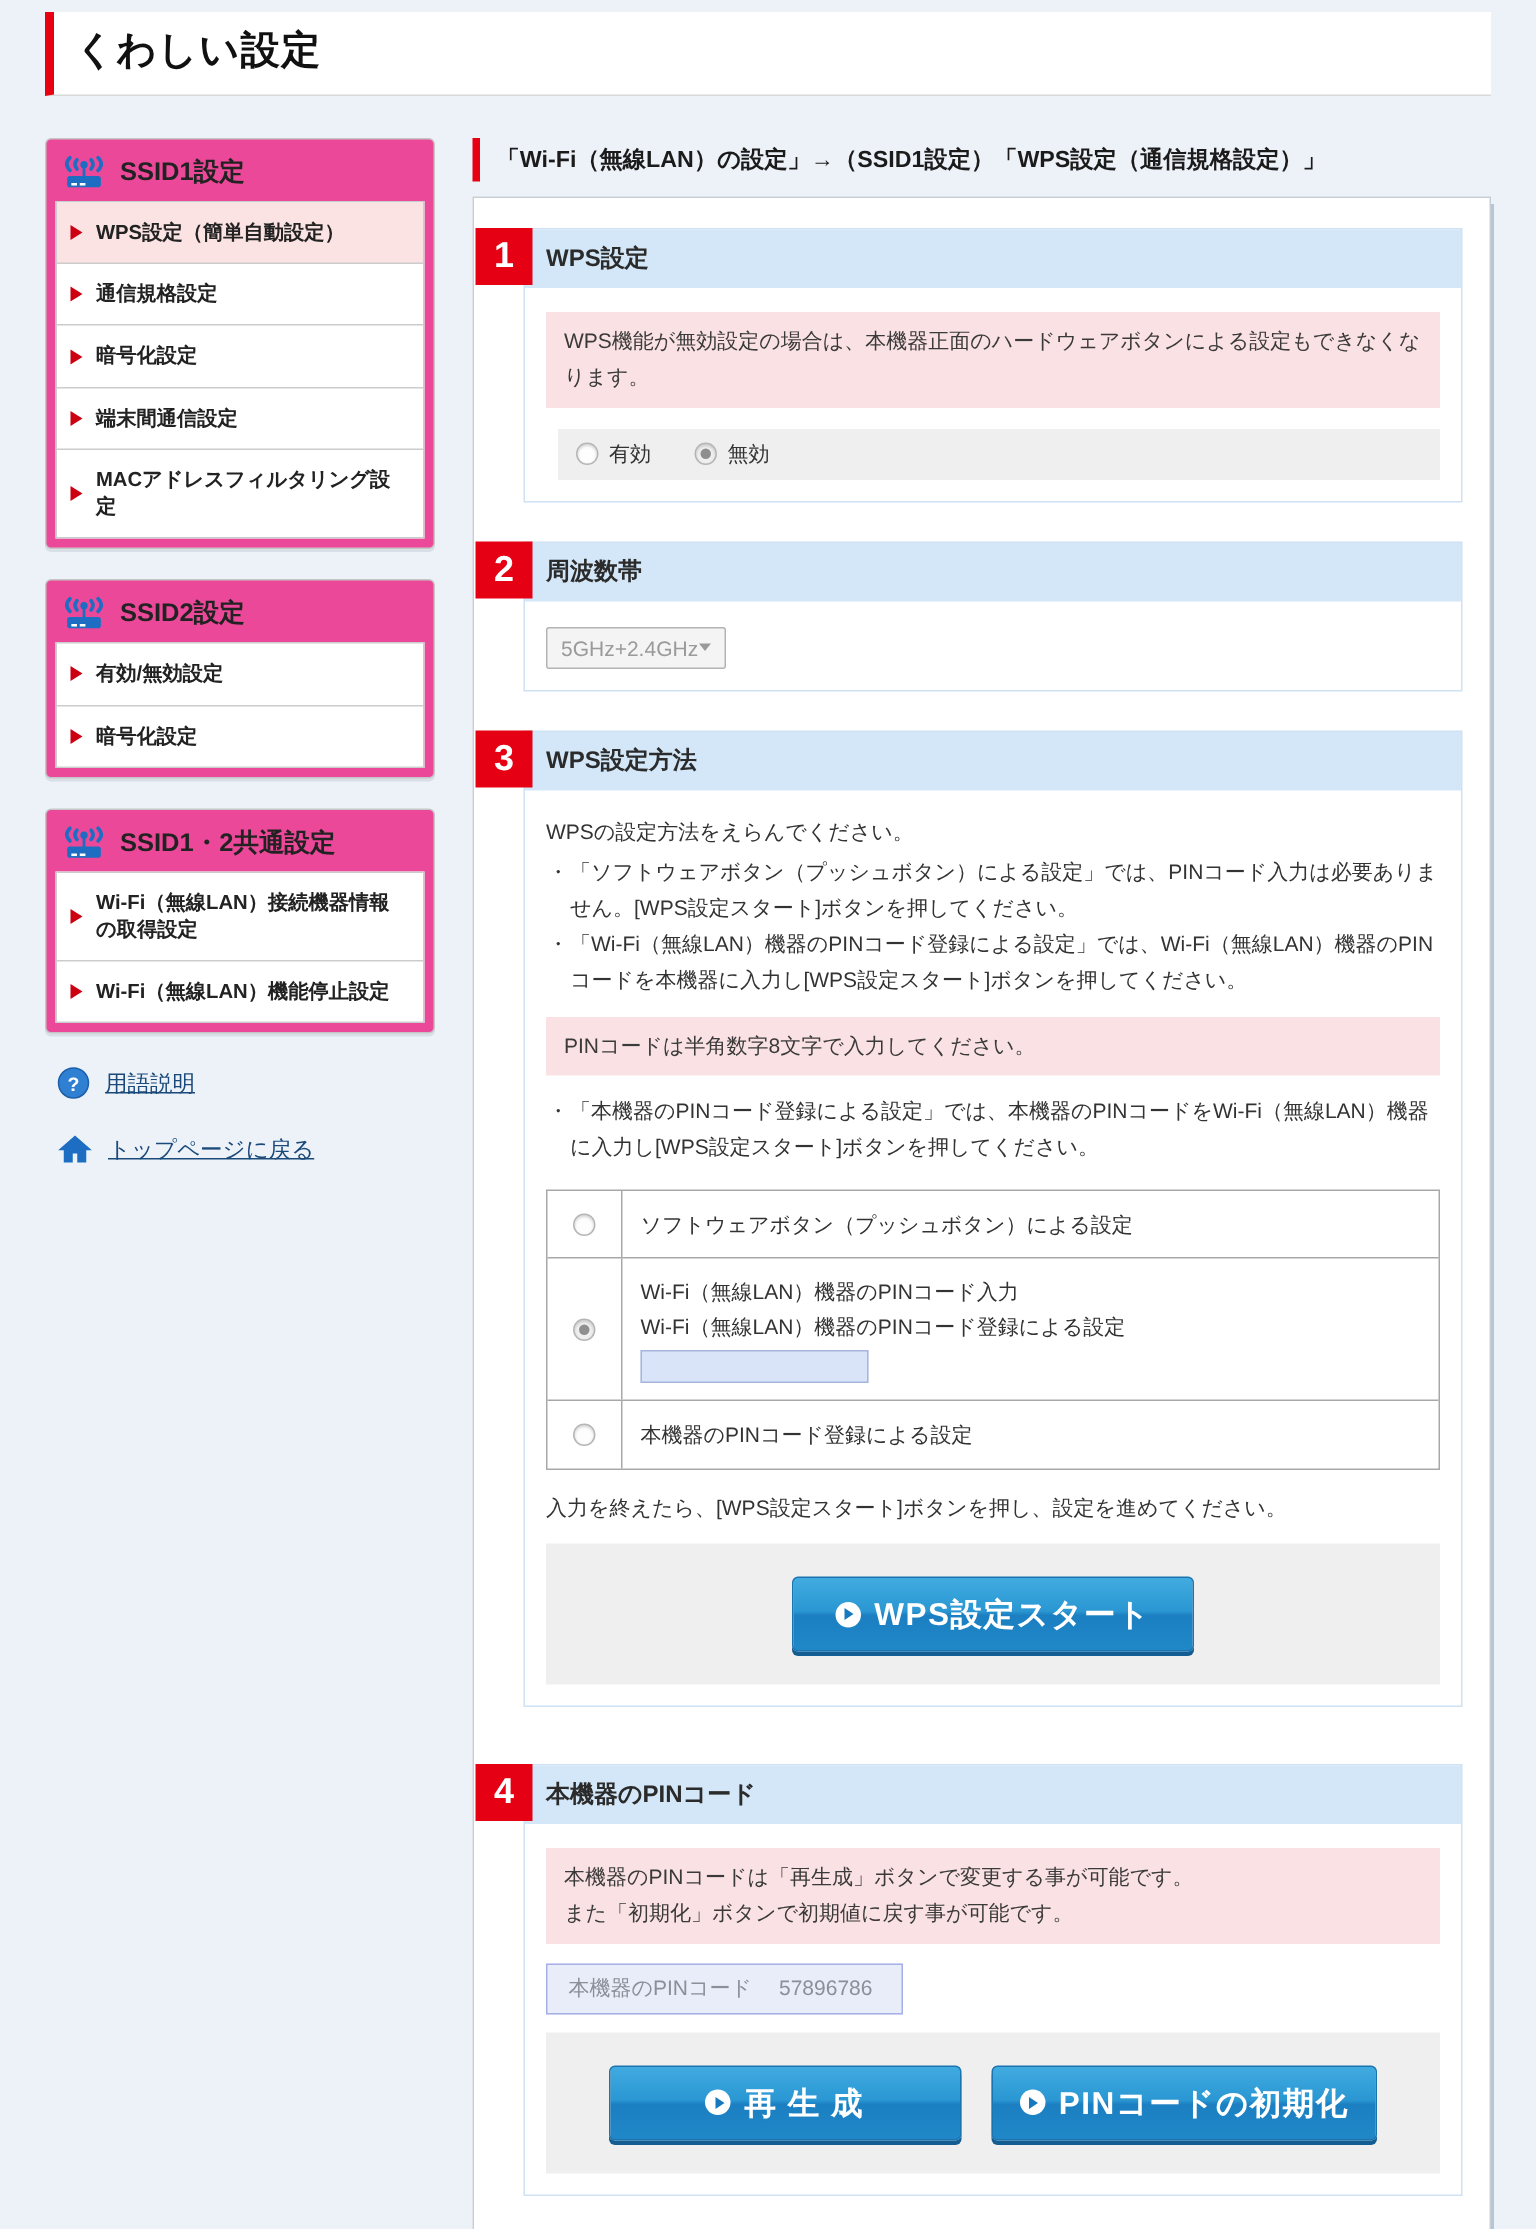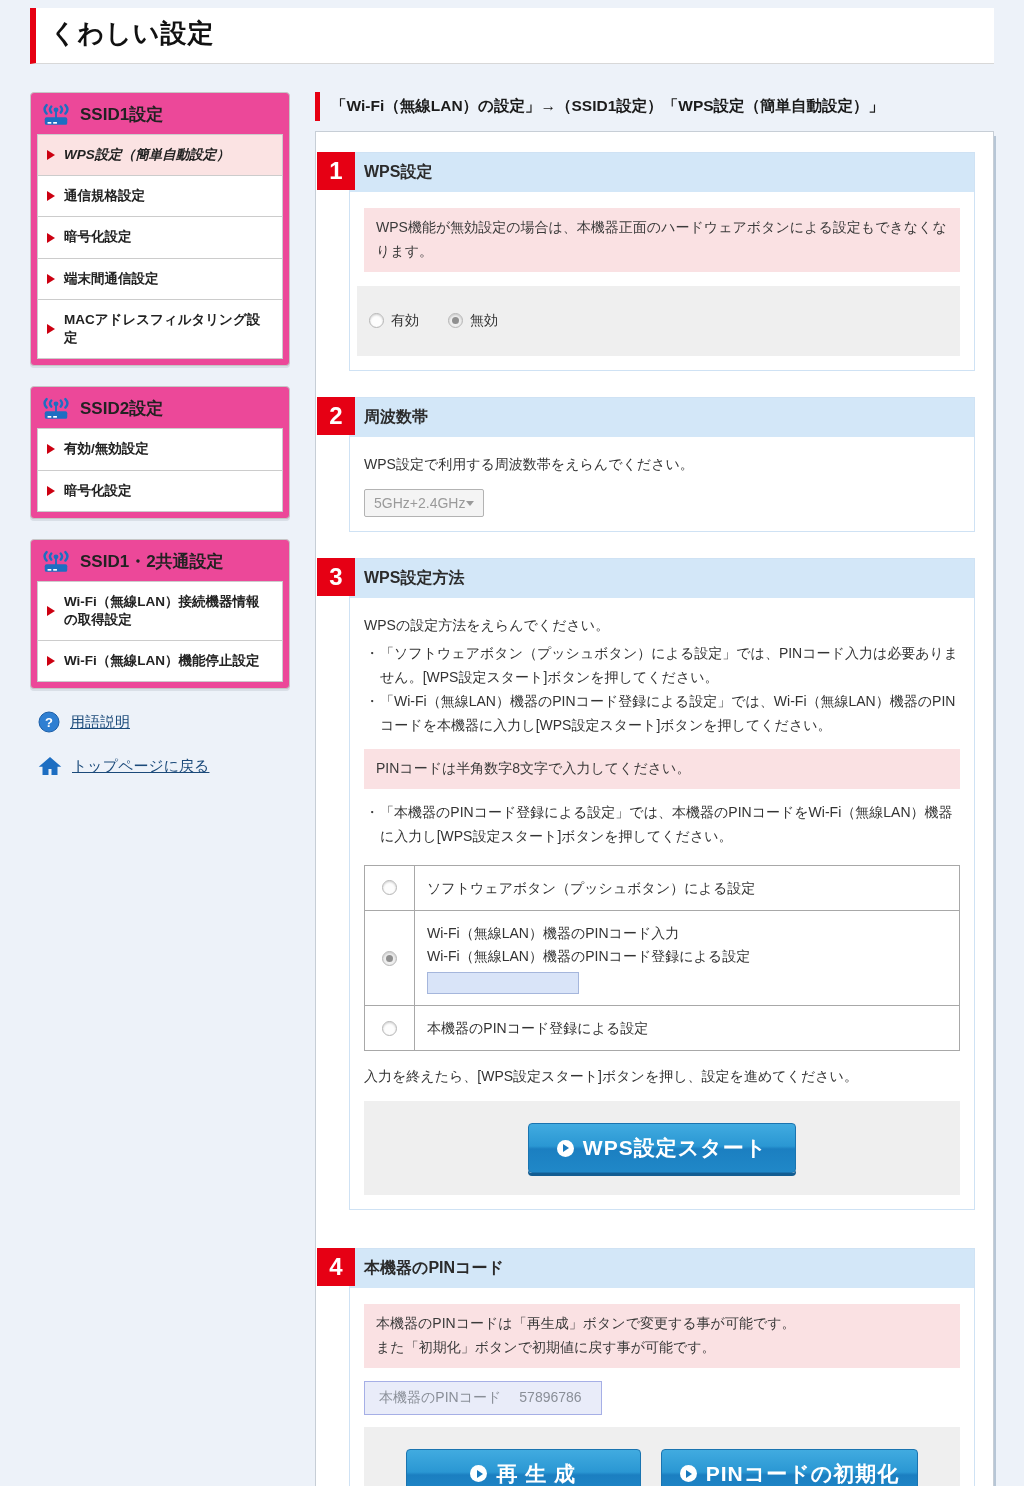--- a/index.html
+++ b/index.html
@@ -24,21 +24,21 @@
     box-shadow:0 2px 0 #d9dfe7; margin-bottom:20px; padding-bottom:6px;
   }
   .nav-header { display:flex; align-items:center; gap:9px; padding:9px 10px 7px 10px; }
   .nav-header .nav-title { font-size:17px; font-weight:bold; color:#222; }
   .nav-items { margin:0 6px; border:1px solid #ccc; background:#fff; }
   .nav-item {
     display:flex; align-items:center; gap:9px; padding:11px 9px; cursor:pointer;
     border-bottom:1px solid #ccc; font-weight:bold; font-size:13.5px; color:#222; line-height:1.35;
   }
   .nav-item:last-child { border-bottom:none; }
-  .nav-item.active { background:#fbe3e3;font-style:italic; }
+  .nav-item.active { background:#fbe3e3; }
   .tri-red {
     width:0; height:0; flex:0 0 auto;
     border-left:8px solid #cc0011; border-top:5px solid transparent; border-bottom:5px solid transparent;
   }
   .side-link { display:flex; align-items:center; gap:10px; margin:22px 0 0 8px; }
   .side-link a { color:#1b4a7a; font-size:15px; text-decoration:underline; cursor:pointer;text-align:center; }
 
   
   .main-col { flex:1 1 auto; margin-left:25px; }
   .breadcrumb {
@@ -58,21 +58,21 @@
   .num-badge {
     position:absolute; left:-33px; top:-1px; width:38px; height:38px; background:#e60014;
     color:#fff; font-size:24px; font-weight:bold; display:flex; align-items:center;
     justify-content:center; z-index:2;
   }
   .sec-body { padding:4px 0 14px 0; }
   .desc { margin:12px 14px 0 14px; line-height:1.7; color:#333; }
   .note {
     margin:12px 14px 0 14px; padding:8px 12px; background:#fae1e3; color:#3a3a3a; line-height:1.7;
   }
-  .gray-band { margin:14px 14px 0 7px; background:#efefef; padding:26px 12px; }
+  .gray-band { margin:14px 14px 0 22px; background:#efefef; padding:8px 12px; }
 
   
   .radio {
     width:15px; height:15px; border-radius:50%; background:#fdfdfd; border:1px solid #b5b5b5;
     display:inline-block; position:relative; box-shadow:inset 0 1px 2px rgba(0,0,0,.18);
     flex:0 0 auto; cursor:pointer; vertical-align:-2px;
   }
   .radio.checked { background:#efefef; }
   .radio.checked::after {
     content:""; position:absolute; left:3px; top:3px; width:7px; height:7px;
@@ -253,21 +253,21 @@
       <div class="side-link">
         <svg width="24" height="22" viewBox="0 0 32 28">
           <path d="M16 2 L31 15 h-5 v11 h-8 v-8 h-4 v8 H6 V15 H1 Z" fill="#1d6ec2"></path>
         </svg>
         <a>トップページに戻る</a>
       </div>
     </aside>
 
     <div class="main-col">
 
-      <div class="breadcrumb">「Wi-Fi（無線LAN）の設定」→（SSID1設定）「WPS設定（簡単自動設定）」</div>
+      <div class="breadcrumb">「Wi-Fi（無線LAN）の設定」→（SSID1設定）「WPS設定（通信規格設定）」</div>
 
       <div class="content-box">
 
         <section class="section">
           <div class="num-badge">1</div>
           <div class="section-header">WPS設定</div>
           <div class="sec-body">
             <div class="note">WPS機能が無効設定の場合は、本機器正面のハードウェアボタンによる設定もできなくなります。</div>
             <div class="gray-band radio-row">
               <span class="radio"></span>
@@ -275,21 +275,20 @@
               <span class="radio checked"></span>
               <span class="radio-label">無効</span>
             </div>
           </div>
         </section>
 
         <section class="section">
           <div class="num-badge">2</div>
           <div class="section-header">周波数帯</div>
           <div class="sec-body">
-            <div class="desc">WPS設定で利用する周波数帯をえらんでください。</div>
             <div class="select-box">
               <span>5GHz+2.4GHz</span>
               <span class="chev"></span>
             </div>
           </div>
         </section>
 
         <section class="section">
           <div class="num-badge">3</div>
           <div class="section-header">WPS設定方法</div>

